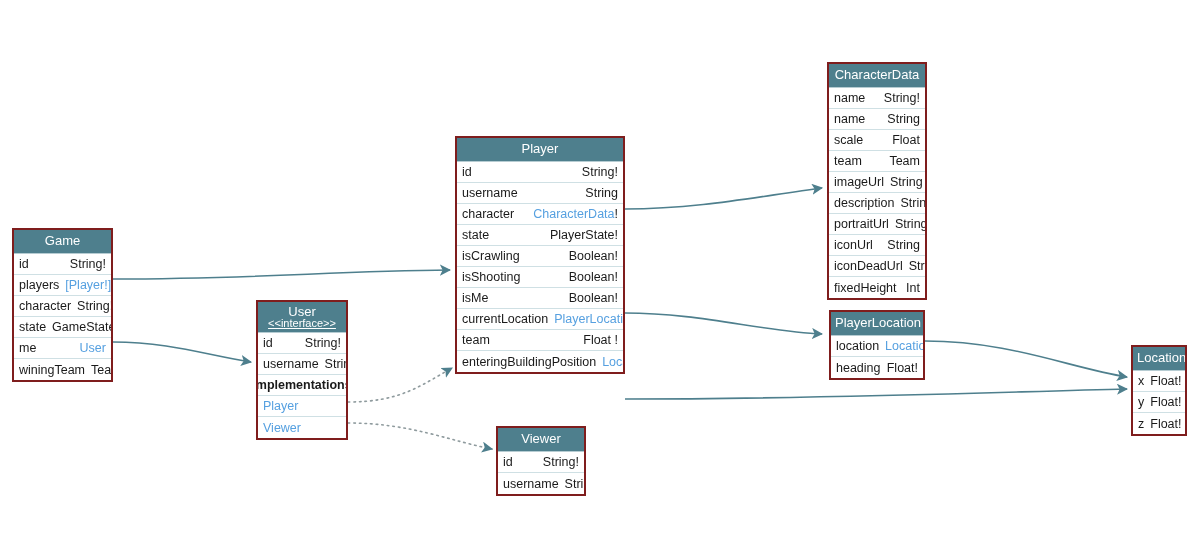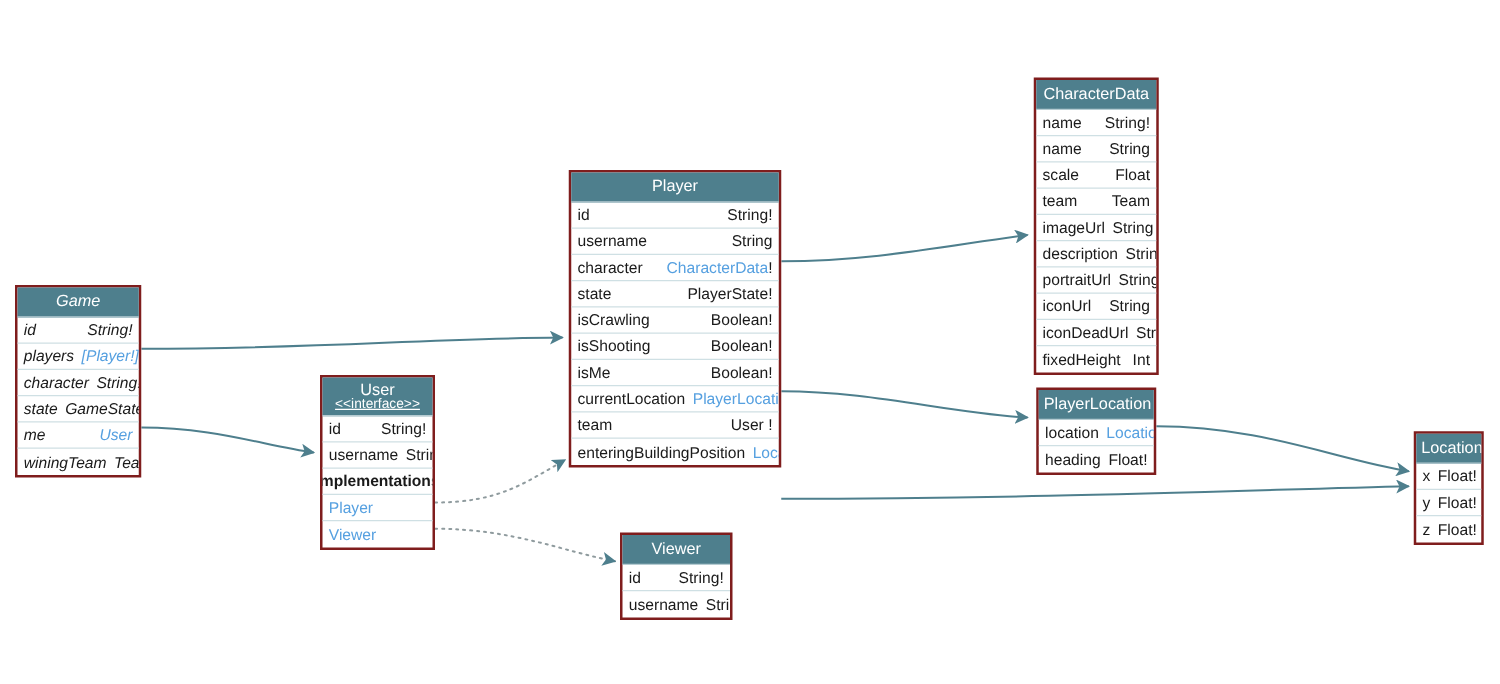--- a/index.html
+++ b/index.html
@@ -113,21 +113,21 @@
 
     <path d="M 625 399 C 830 399, 1000 392, 1127 389" fill="none" stroke="#4e7f8d" stroke-width="1.6" marker-end="url(#arrow)"></path>
 
     <path d="M 925 341 C 1010 341, 1070 368, 1127 377" fill="none" stroke="#4e7f8d" stroke-width="1.6" marker-end="url(#arrow)"></path>
 
     <path d="M 348 402 C 400 402, 420 386, 452 368" fill="none" stroke="#8f9b9e" stroke-width="1.6" stroke-dasharray="1.6 4" stroke-linecap="round" marker-end="url(#arrow)"></path>
 
     <path d="M 348 423 C 410 423, 450 441, 492 449" fill="none" stroke="#8f9b9e" stroke-width="1.6" stroke-dasharray="1.6 4" stroke-linecap="round" marker-end="url(#arrow)"></path>
   </svg>
 
-  <div class="entity" style="left:12px; top:228px; width:101px;font-style:italic;">
+  <div class="entity" style="left:12px; top:228px; width:101px;">
     <div class="entity-header">Game</div>
     <div class="row">
       <span class="fname">id</span>
       <span class="ftype">String!</span>
     </div>
     <div class="row">
       <span class="fname">players</span>
       <span class="ftype link">[Player!]</span>
     </div>
     <div class="row">
@@ -201,21 +201,21 @@
     <div class="row">
       <span class="fname">isMe</span>
       <span class="ftype">Boolean!</span>
     </div>
     <div class="row">
       <span class="fname">currentLocation</span>
       <span class="ftype"><span class="link">PlayerLocation</span></span>
     </div>
     <div class="row">
       <span class="fname">team</span>
-      <span class="ftype">User !</span>
+      <span class="ftype">Float !</span>
     </div>
     <div class="row">
       <span class="fname">enteringBuildingPosition</span>
       <span class="ftype link">Location</span>
     </div>
   </div>
 
   <div class="entity" style="left:496px; top:426px; width:90px;">
     <div class="entity-header">Viewer</div>
     <div class="row">

